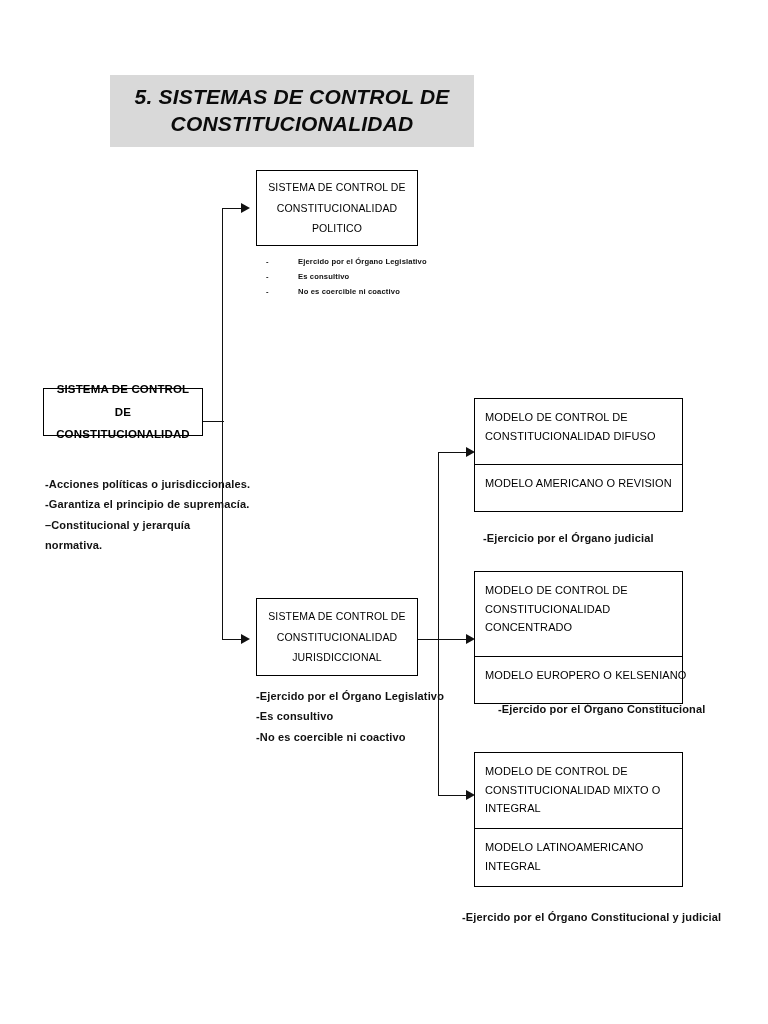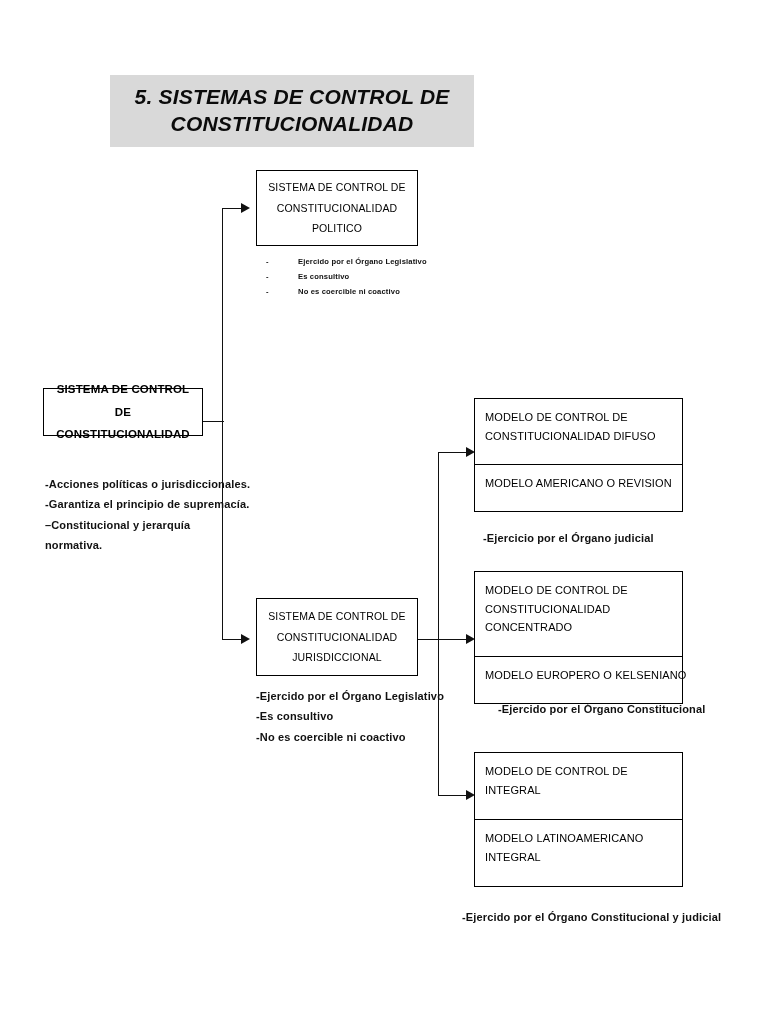--- a/index.html
+++ b/index.html
@@ -244,20 +244,21 @@
     </div>
     <div class="model-cell">
       <div class="cell-line">MODELO EUROPERO O KELSENIANO</div>
     </div>
   </div>
   <div class="note" style="left:498px; top:699px;">-Ejercido por el Órgano Constitucional</div>
 
   <div class="model-box" style="left:474px; top:752px; width:209px; height:135px;">
     <div class="model-cell">
       <div class="cell-line">MODELO DE CONTROL DE</div>
+      <div class="cell-line">CONSTITUCIONALIDAD MIXTO O</div>
       <div class="cell-line">INTEGRAL</div>
     </div>
     <div class="model-cell">
       <div class="cell-line">MODELO LATINOAMERICANO</div>
       <div class="cell-line">INTEGRAL</div>
     </div>
   </div>
   <div class="note" style="left:462px; top:907px;">-Ejercido por el Órgano Constitucional y judicial</div>
 
 </div>

